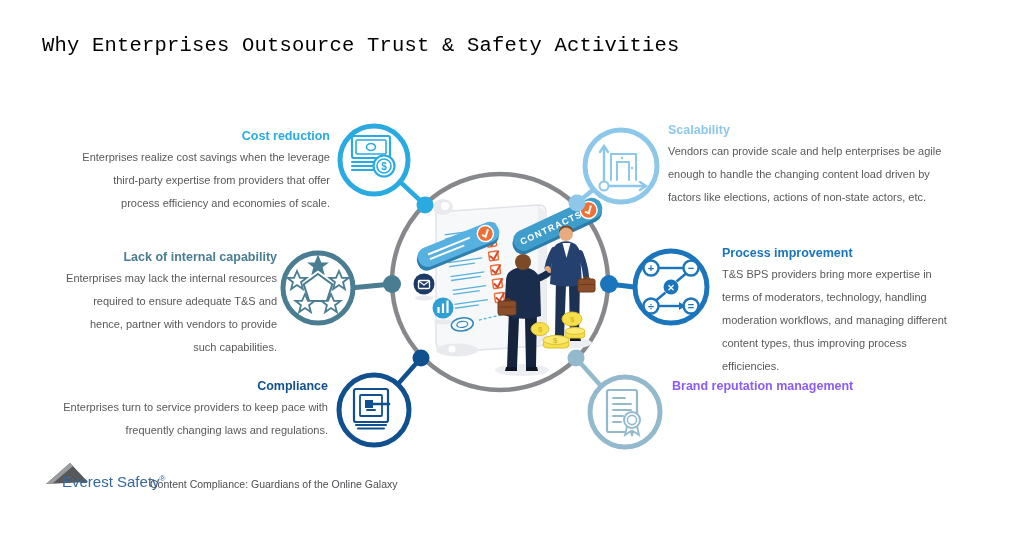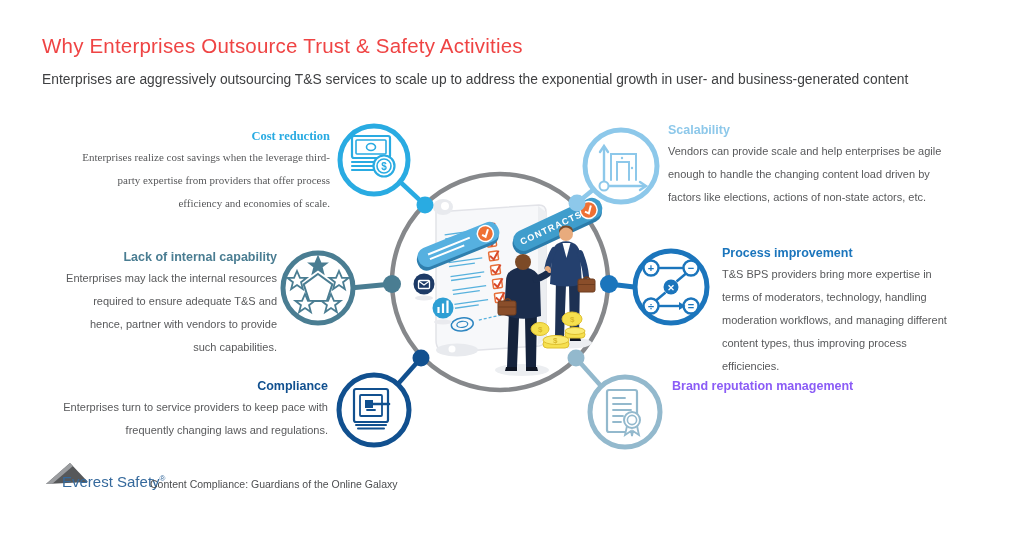--- a/index.html
+++ b/index.html
@@ -1,26 +1,26 @@
 <!DOCTYPE html>
 <html><head>
 <meta charset="utf-8">
 <style>
   html,body{margin:0;padding:0;background:#fff;}
   .canvas{position:relative;width:1024px;height:535px;background:#ffffff;
           font-family:"Liberation Sans",sans-serif;overflow:hidden;}
   .title{position:absolute;left:42px;top:34px;margin:0;font-size:20.5px;font-weight:400;
-         color:#ef4444;letter-spacing:.2px;}
+         color:#000000;letter-spacing:.2px;font-family:Liberation Mono, monospace;}
   .subtitle{position:absolute;left:42px;top:72px;margin:0;font-size:13.8px;color:#3f4042;}
   .diagram{position:absolute;left:0;top:0;width:1024px;height:535px;}
   .factor{position:absolute;}
   .factor h3{margin:0 0 3px;font-size:12.5px;font-weight:700;line-height:14px;}
   .factor p{margin:0;font-size:11px;line-height:23px;color:#58595b;}
   .align-right{text-align:right;}
-  .f-cost{left:82px;top:129px;width:248px;font-family:Liberation Serif, serif;}
+  .f-cost{left:82px;top:129px;width:248px;}
   .f-cost h3{color:#29abe2;}
   .f-lack{left:65px;top:250px;width:212px;}
   .f-lack h3{color:#4a7d92;}
   .f-comp{left:50px;top:379px;width:278px;}
   .f-comp h3{color:#11508f;}
   .f-scal{left:668px;top:123px;width:295px;}
   .f-scal h3{color:#8dc8ea;}
   .f-proc{left:722px;top:246px;width:240px;}
   .f-proc h3{color:#1b75bc;}
   .f-brand{left:672px;top:379px;width:278px;}
@@ -35,21 +35,20 @@
   .coin-sym{font-size:8px;font-weight:700;fill:#d8b62a;}
   .contract-txt{font-size:9px;font-weight:700;fill:#ffffff;letter-spacing:1.2px;}
   .dollar-txt{font-size:10px;font-weight:700;fill:#29abe2;}
 </style>
 </head>
 <body>
 
 <div class="canvas">
 
   <h1 class="title">Why Enterprises Outsource Trust &amp; Safety Activities</h1>
-  <p class="subtitle">Enterprises are aggressively outsourcing T&amp;S services to scale up to address the exponential growth in user- and business-generated content</p>
 
   <svg class="diagram" viewBox="0 0 1024 535" xmlns="http://www.w3.org/2000/svg">
     <defs>
       <path id="star" d="M0,-10 2.94,-3.09 9.51,-3.09 4.05,1.18 5.88,8.09 0,4 -5.88,8.09 -4.05,1.18 -9.51,-3.09 -2.94,-3.09 Z"></path>
     </defs>
 
     <circle cx="500" cy="282" r="108" fill="none" stroke="#86888b" stroke-width="4.5"></circle>
 
     <g>
 

